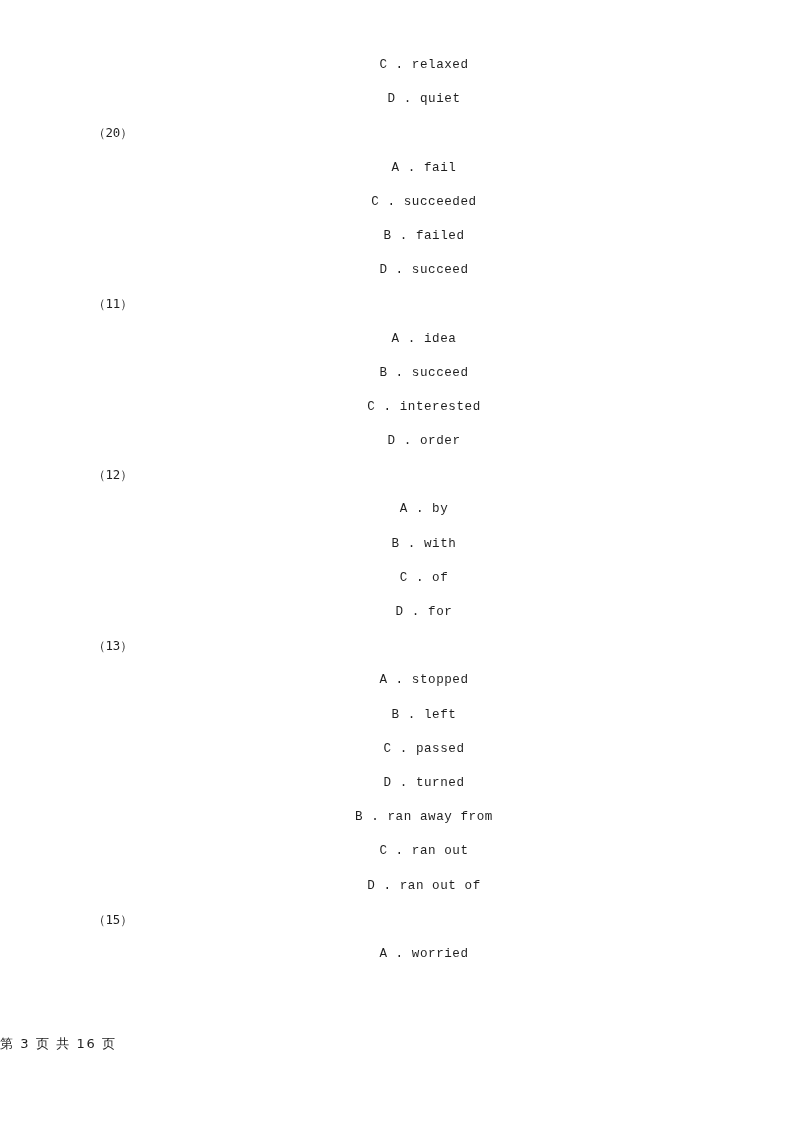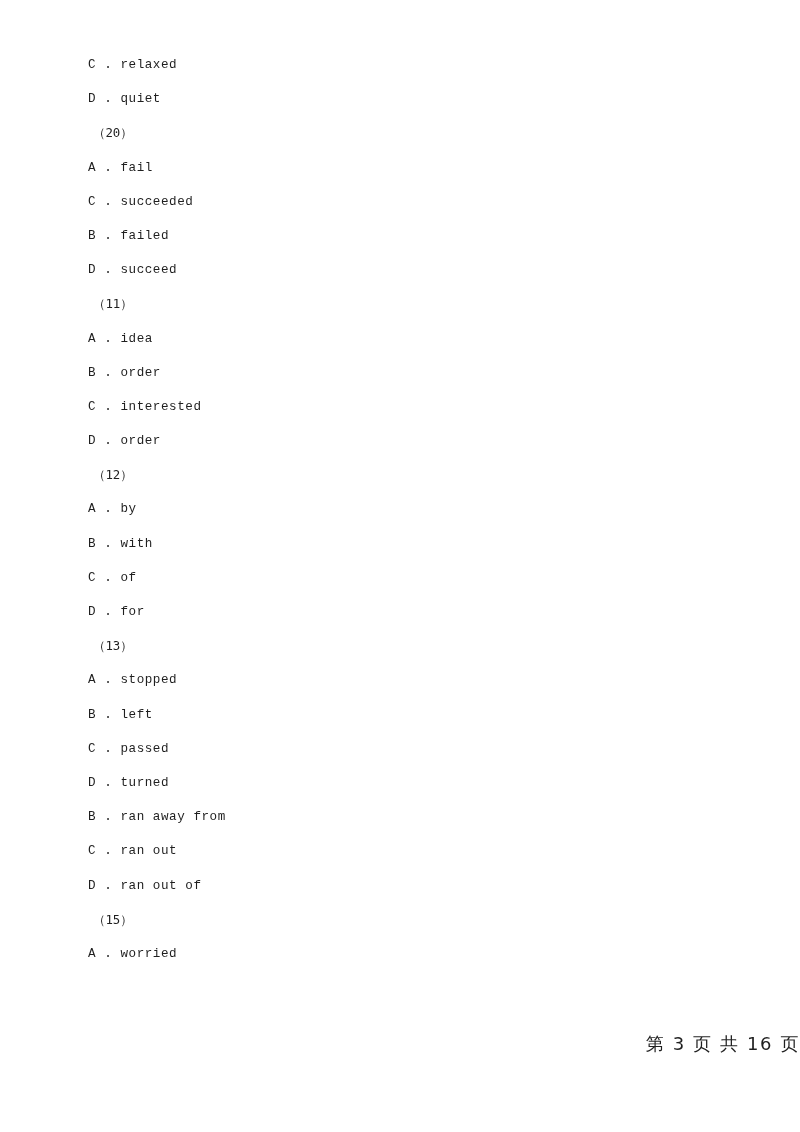--- a/index.html
+++ b/index.html
@@ -40,38 +40,39 @@
     line-height: 34.2px;
     font-size: 12.6px;
     letter-spacing: 0.55px;
     white-space: pre;
     color: #1f1f1f;
     font-family: "Liberation Mono", "DejaVu Sans Mono", monospace;
   }
 
   
   .line.option {
-    margin-left: 0;
+    margin-left: 12px;
+    text-align: center;
   }
 
   
   .line.group {
     margin-left: 5px;
     letter-spacing: 0px;
     font-family: "DejaVu Sans Mono", "Liberation Mono", monospace;
     font-size: 12.4px;
   }
 
   #footer {
     position: absolute;
     left: 0;
     top: 1032px;
     width: 800px;
-    text-align: right;
-    font-size: 18px;
+    text-align: left;
+    font-size: 13px;
     line-height: 24px;
     color: #1f1f1f;
     letter-spacing: 1.6px;
     white-space: pre;
     font-family: "DejaVu Sans", "Liberation Sans", sans-serif;
   }
 </style>
 </head>
 <body>
 
@@ -80,21 +81,21 @@
   <div id="content">
       <div class="line option">C . relaxed</div>
       <div class="line option">D . quiet</div>
       <div class="line group">（20）</div>
       <div class="line option">A . fail</div>
       <div class="line option">C . succeeded</div>
       <div class="line option">B . failed</div>
       <div class="line option">D . succeed</div>
       <div class="line group">（11）</div>
       <div class="line option">A . idea</div>
-      <div class="line option">B . order</div>
+      <div class="line option">B . succeed</div>
       <div class="line option">C . interested</div>
       <div class="line option">D . order</div>
       <div class="line group">（12）</div>
       <div class="line option">A . by</div>
       <div class="line option">B . with</div>
       <div class="line option">C . of</div>
       <div class="line option">D . for</div>
       <div class="line group">（13）</div>
       <div class="line option">A . stopped</div>
       <div class="line option">B . left</div>

